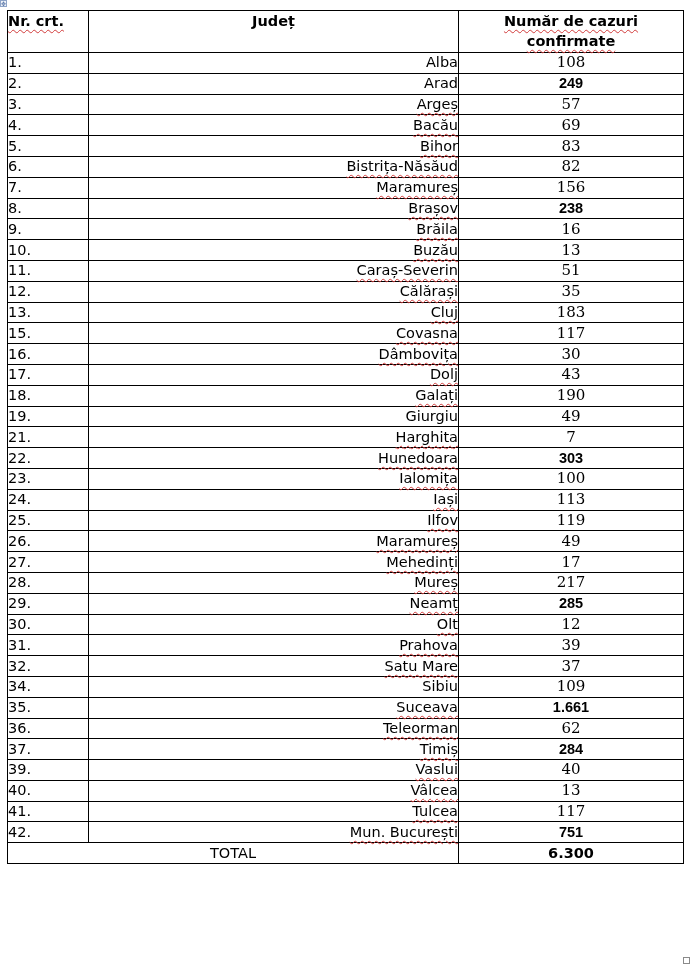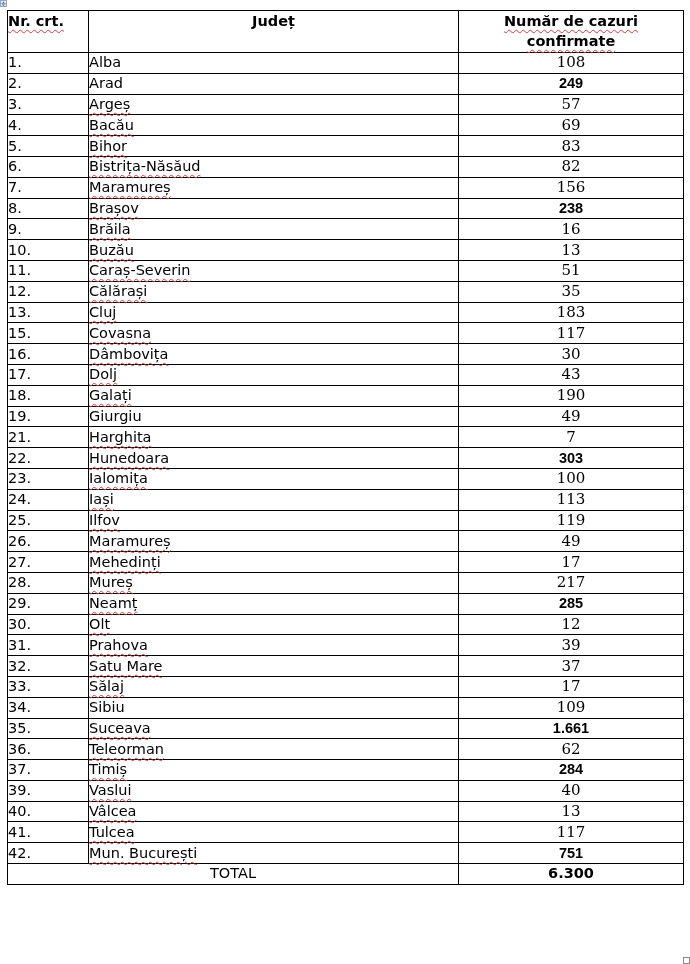--- a/index.html
+++ b/index.html
@@ -14,21 +14,21 @@
                table-layout: fixed; width: 676px; }
   table.data td, table.data th { border: 1.3px solid #000; padding: 0; }
   col.c1 { width: 81px; } col.c2 { width: 370px; } col.c3 { width: 225px; }
   th { font-weight: bold; font-size: 14.5px; vertical-align: top; height: 41px;
        line-height: 20px; }
   th.h1 { text-align: left; padding-left: 12px; }
   th.h2 { text-align: center; }
   th.h3 { text-align: center; }
   td { height: 19.8px; font-size: 14.5px; line-height: 19px; }
   td.nr { padding-left: 8px; }
-  td.name { padding-left: 7px; }
+  td.name { padding-left: 7px; text-align: right; }
   td.val { text-align: center; font-family: "DejaVu Serif", sans-serif; font-size: 15px; }
   td.val.bold { font-family: Liberation Sans, sans-serif; font-weight: bold; font-size: 14.5px; }
   td.total-label { text-align: center; font-size: 14.5px; }
   td.total-val { text-align: center; font-weight: bold; font-size: 14.5px; }
   .sq { text-decoration: underline wavy #d23c3c; text-decoration-thickness: 1px;
         text-underline-offset: 3px; }
 </style>
 </head>
 <body>
 
@@ -192,25 +192,20 @@
         <td class="nr">31.</td>
         <td class="name"><span class="sq">Prahova</span></td>
         <td class="val">39</td>
       </tr>
       <tr>
         <td class="nr">32.</td>
         <td class="name"><span class="sq">Satu Mare</span></td>
         <td class="val">37</td>
       </tr>
       <tr>
-        <td class="nr">33.</td>
-        <td class="name"><span class="sq">Sălaj</span></td>
-        <td class="val">17</td>
-      </tr>
-      <tr>
         <td class="nr">34.</td>
         <td class="name"><span>Sibiu</span></td>
         <td class="val">109</td>
       </tr>
       <tr>
         <td class="nr">35.</td>
         <td class="name"><span class="sq">Suceava</span></td>
         <td class="val bold">1.661</td>
       </tr>
       <tr>

